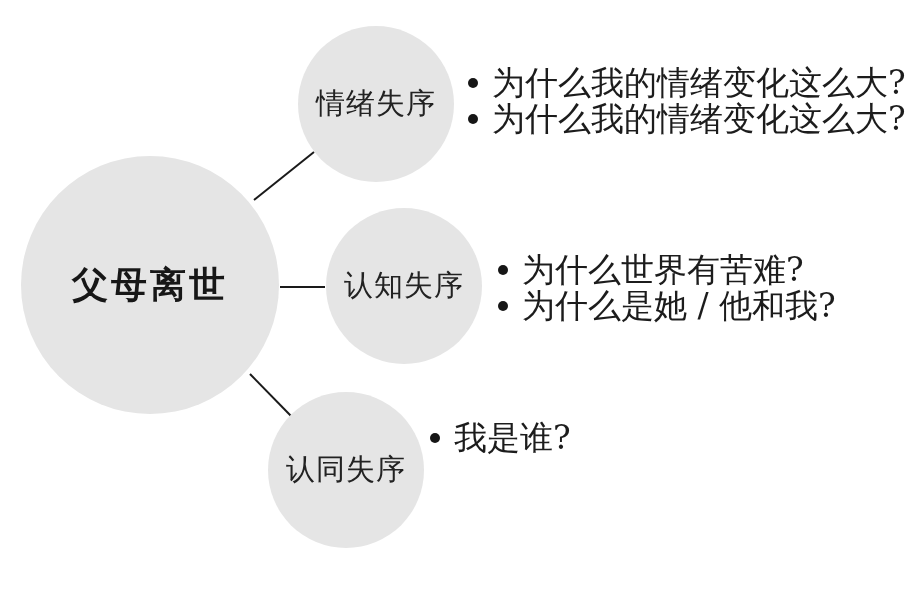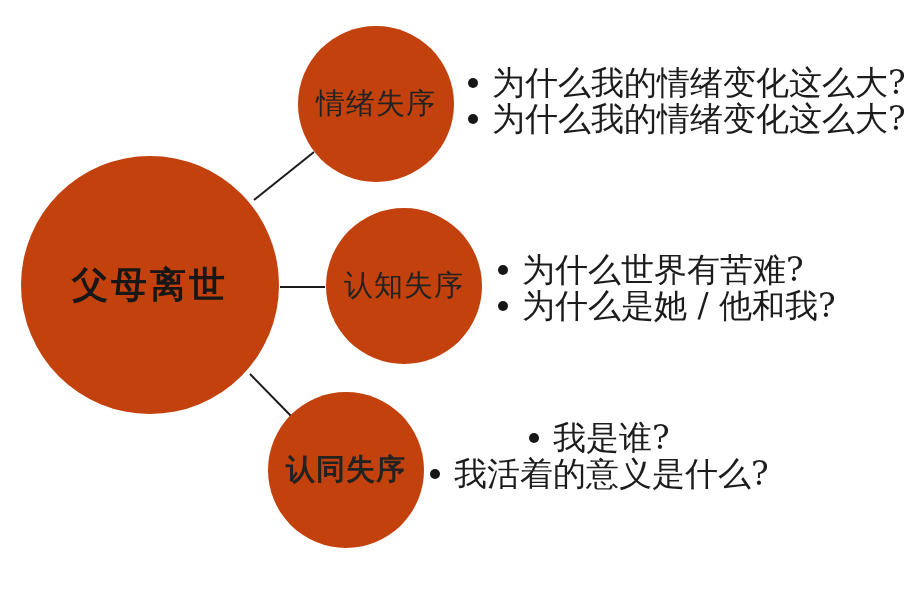--- a/index.html
+++ b/index.html
@@ -18,21 +18,21 @@
   }
   .connectors {
     position: absolute;
     left: 0;
     top: 0;
     pointer-events: none;
   }
   .node {
     position: absolute;
     border-radius: 50%;
-    background: #c2410c;
+    background: #e5e5e5;
     display: flex;
     align-items: center;
     justify-content: center;
     text-align: center;
   }
   .node-root {
     left: 21px;
     top: 156px;
     width: 258px;
     height: 258px;
@@ -44,21 +44,21 @@
     letter-spacing: 3px;
     color: #171717;
     text-align: center;
   }
   .node-branch {
     width: 156px;
     height: 156px;
   }
   .node-emotion  { left: 298px; top: 26px;  }
   .node-cognition{ left: 326px; top: 208px; }
-  .node-identity { left: 268px; top: 392px; font-weight: bold; }
+  .node-identity { left: 268px; top: 392px; }
   .node-branch .node-label {
     font-size: 29px;
     letter-spacing: 1px;
     color: #222222;
   }
   .qlist {
     position: absolute;
     display: flex;
     flex-direction: column;
   }
@@ -132,19 +132,15 @@
       <span class="dot"></span>
       <span class="qtext">为什么是她 / 他和我?</span>
     </div>
   </div>
 
   <div class="qlist qlist-identity">
     <div class="qrow">
       <span class="dot"></span>
       <span class="qtext">我是谁?</span>
     </div>
-    <div class="qrow">
-      <span class="dot"></span>
-      <span class="qtext">我活着的意义是什么?</span>
-    </div>
   </div>
 
 </div>
 
 </body></html>

